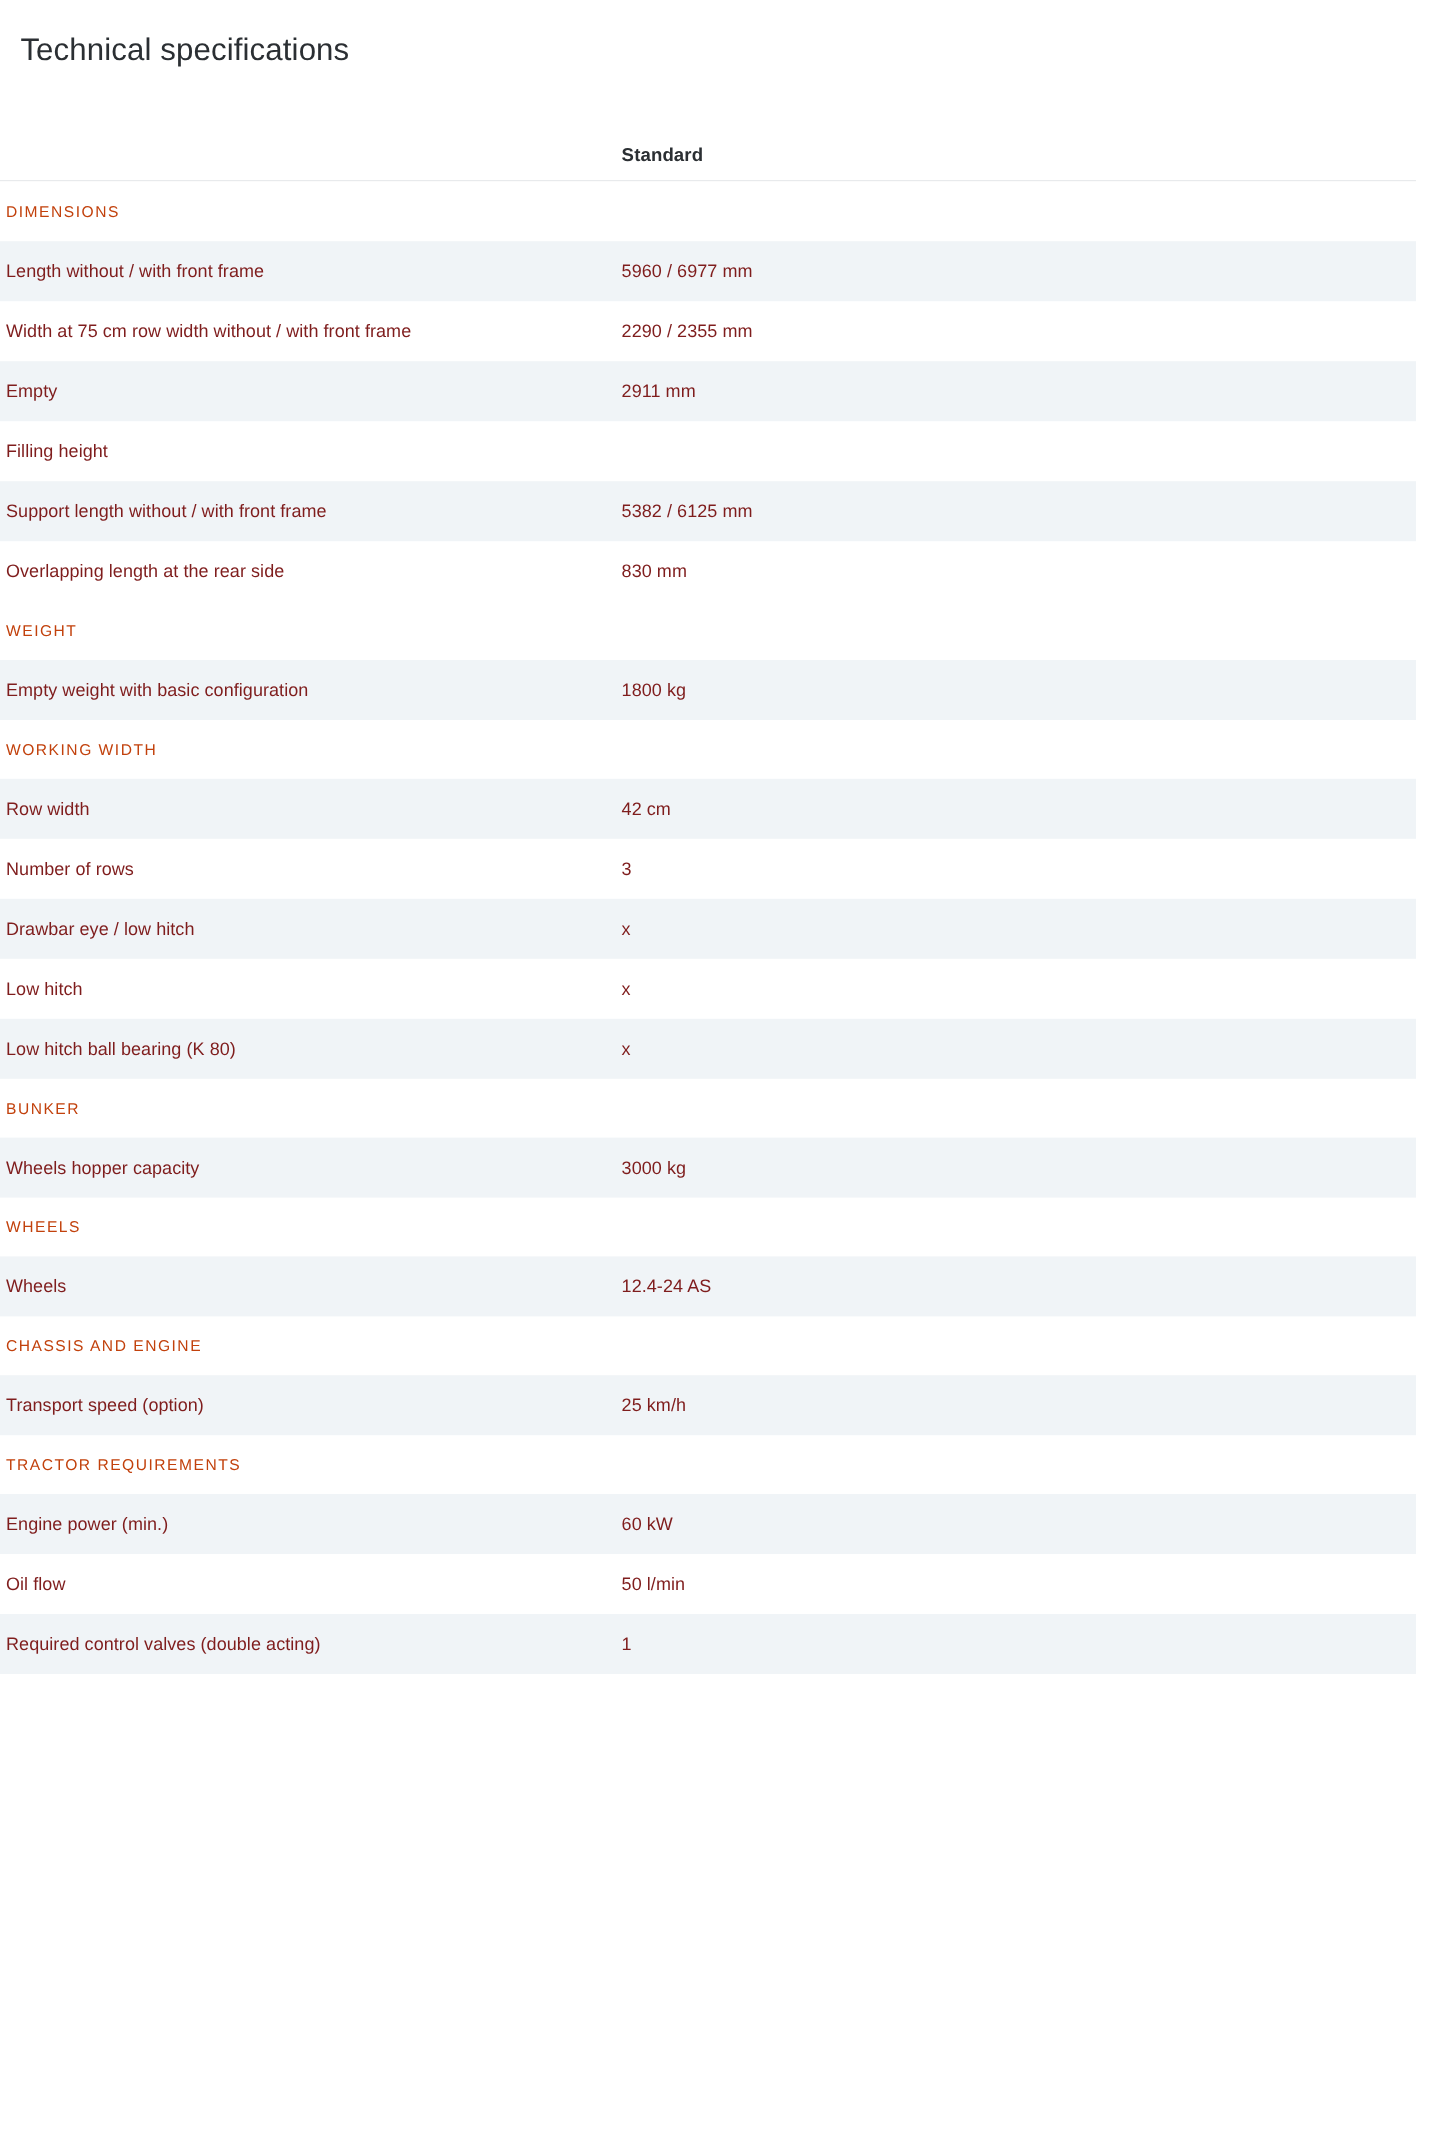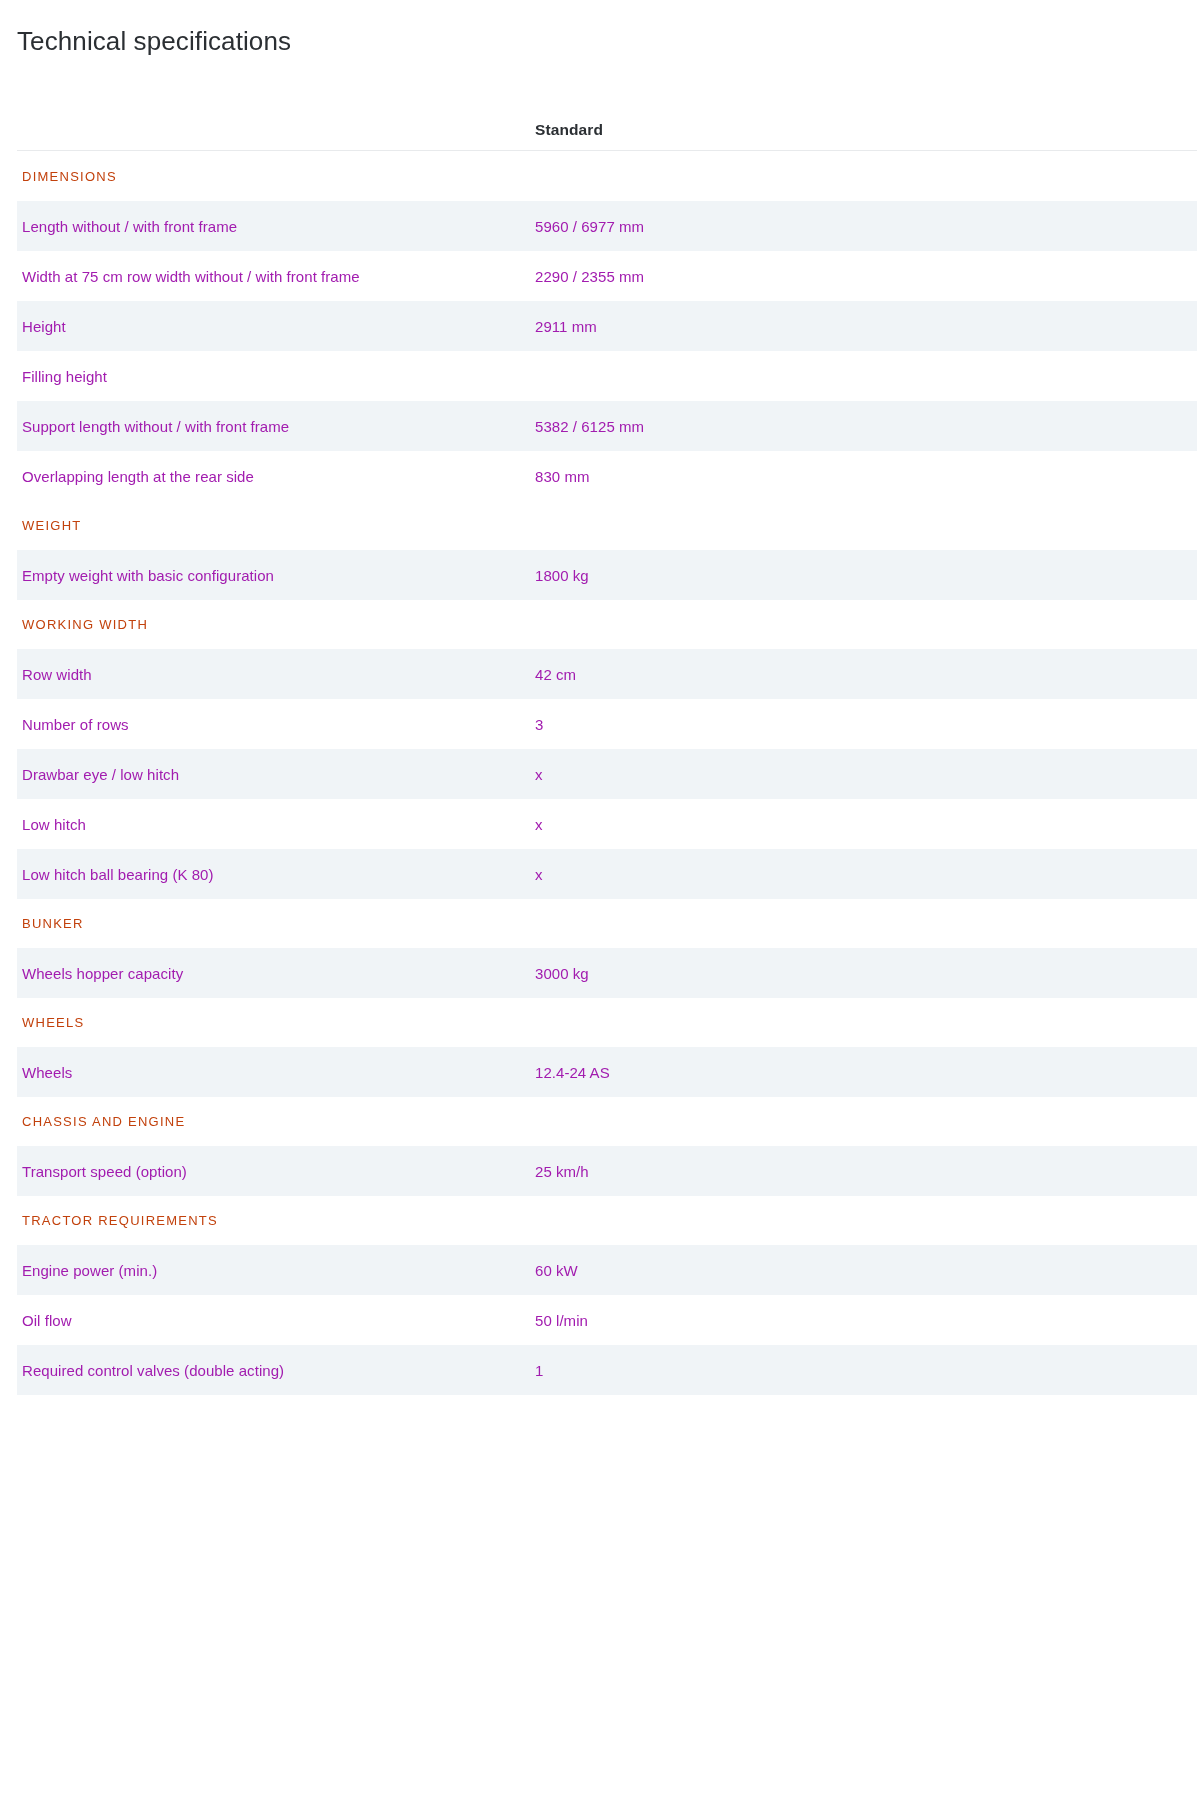--- a/index.html
+++ b/index.html
@@ -30,21 +30,20 @@
     color: #2b2f33;
     letter-spacing: 0.1px;
     padding: 26px 0 0 17px;
     line-height: 1.2;
   }
 
   
   .spec-table {
     margin-top: 40px;
     width: 1180px;
-    margin-left: 17px;
   }
 
   
   .table-head {
     display: flex;
     align-items: flex-end;
     height: 42px;
   }
   .table-head .head-label { width: 518px; }
   .table-head .head-value {
@@ -75,21 +74,21 @@
     align-items: center;
   }
   .section-head.first { height: 50px; }
 
   
   .spec-row {
     display: flex;
     align-items: center;
     height: 50px;
     font-size: 15px;
-    color: #a21caf;
+    color: #7f1d1d;
   }
   .spec-row.zebra { background: #f0f4f7; }
 
   .spec-row .cell-label {
     width: 518px;
     padding-left: 5px;
     letter-spacing: 0.05px;
   }
   .spec-row .cell-value {
     width: 662px;
@@ -116,21 +115,21 @@
         <div class="section-head first">DIMENSIONS</div>
         <div class="spec-row zebra">
           <div class="cell-label">Length without / with front frame</div>
           <div class="cell-value">5960 / 6977 mm</div>
         </div>
         <div class="spec-row">
           <div class="cell-label">Width at 75 cm row width without / with front frame</div>
           <div class="cell-value">2290 / 2355 mm</div>
         </div>
         <div class="spec-row zebra">
-          <div class="cell-label">Height</div>
+          <div class="cell-label">Empty</div>
           <div class="cell-value">2911 mm</div>
         </div>
         <div class="spec-row">
           <div class="cell-label">Filling height</div>
         </div>
         <div class="spec-row zebra">
           <div class="cell-label">Support length without / with front frame</div>
           <div class="cell-value">5382 / 6125 mm</div>
         </div>
         <div class="spec-row">

